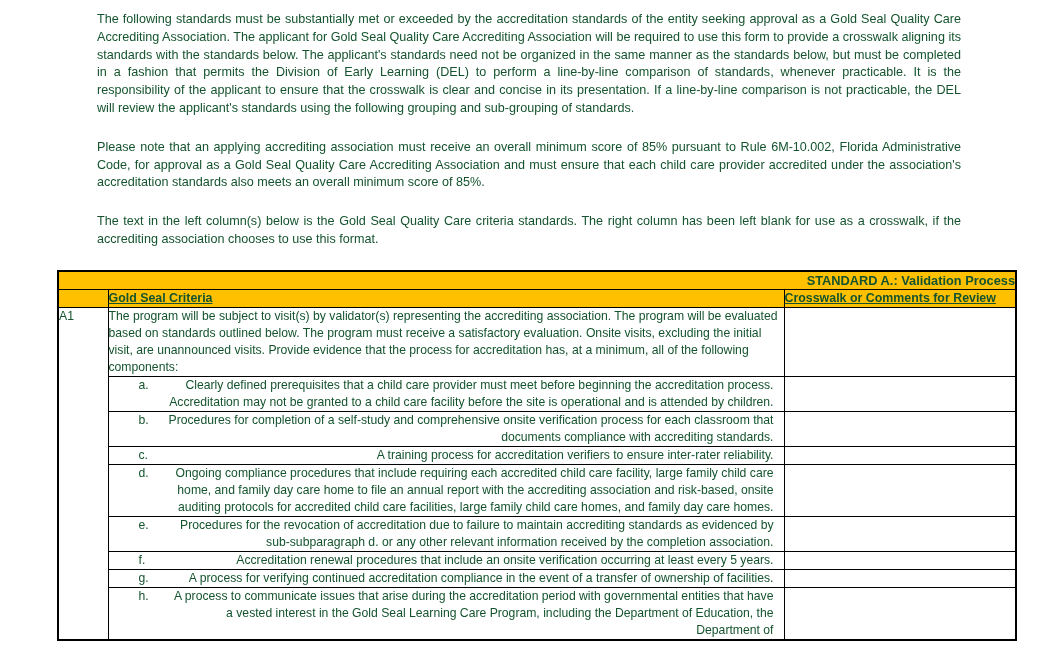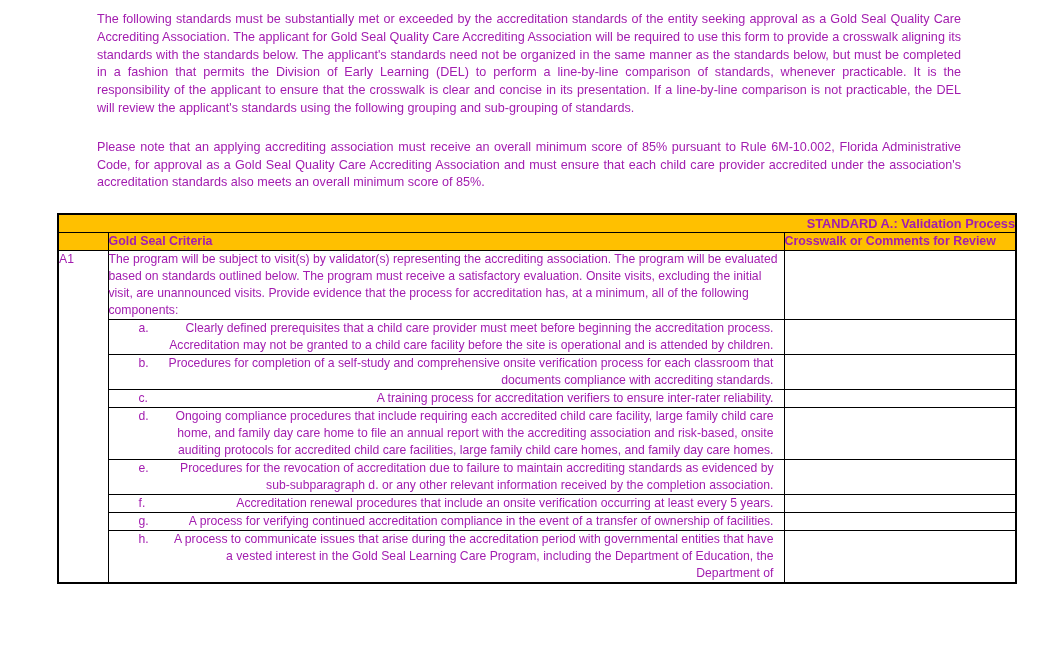--- a/index.html
+++ b/index.html
@@ -3,21 +3,21 @@
 <meta charset="utf-8">
 <style>
   * { box-sizing: border-box; margin: 0; padding: 0; }
   html, body { background: #ffffff; }
   .page {
     position: relative;
     width: 1056px;
     height: 650px;
     background: #ffffff;
     font-family: "Liberation Sans", sans-serif;
-    color: #a21caf;
+    color: #14532d;
     overflow: hidden;
   }
   .intro {
     padding-top: 11px;
     margin-left: 97px;
     width: 864px;
     font-size: 12.6px;
     line-height: 17.8px;
     text-align: justify;
   }
@@ -44,20 +44,21 @@
     font-size: 12.8px;
     padding: 1px 2px 2px 2px;
   }
   .header-row td, .header-row th {
     background: #FFC000;
     font-weight: bold;
     text-align: left;
     font-size: 12.4px;
     padding: 0 7px 1px 8px;
     height: 17px;
+    text-decoration: underline;
   }
   .id-cell {
     text-align: left;
     padding-top: 2px;
     font-size: 12.2px;
   }
   .criteria-intro-cell { padding: 2px 10px 2px 9px; margin-top: 24px; }
   .sub-cell { padding: 0; }
   .sub-item { display: flex; }
   .sub-item .letter { margin-left: 30px; width: 26px; flex: 0 0 26px; }
@@ -65,20 +66,21 @@
   .crosswalk-cell { background: #ffffff; }
 </style>
 </head>
 <body>
 
 <div class="page">
 
   <div class="intro">
     <p>The following standards must be substantially met or exceeded by the accreditation standards of the entity seeking approval as a Gold Seal Quality Care Accrediting Association.  The applicant for Gold Seal Quality Care Accrediting Association will be required to use this form to provide a crosswalk aligning its standards with the standards below.  The applicant's standards need not be organized in the same manner as the standards below, but must be completed in a fashion that permits the Division of Early Learning (DEL) to perform a line-by-line comparison of standards, whenever practicable.  It is the responsibility of the applicant to ensure that the crosswalk is clear and concise in its presentation.  If a line-by-line comparison is not practicable, the DEL will review the applicant's standards using the following grouping and sub-grouping of standards.</p>
     <p>Please note that an applying accrediting association must receive an overall minimum score of 85% pursuant to Rule 6M-10.002, Florida Administrative Code, for approval as a Gold Seal Quality Care Accrediting Association and must ensure that each child care provider accredited under the association's accreditation standards also meets an overall minimum score of 85%.</p>
+    <p>The text in the left column(s) below is the Gold Seal Quality Care criteria standards. The right column has been left blank for use as a crosswalk, if the accrediting association chooses to use this format.</p>
   </div>
 
   <table class="standards">
     <colgroup>
       <col style="width:50px">
       <col style="width:676px">
       <col style="width:232px">
     </colgroup>
 
     <tbody>

